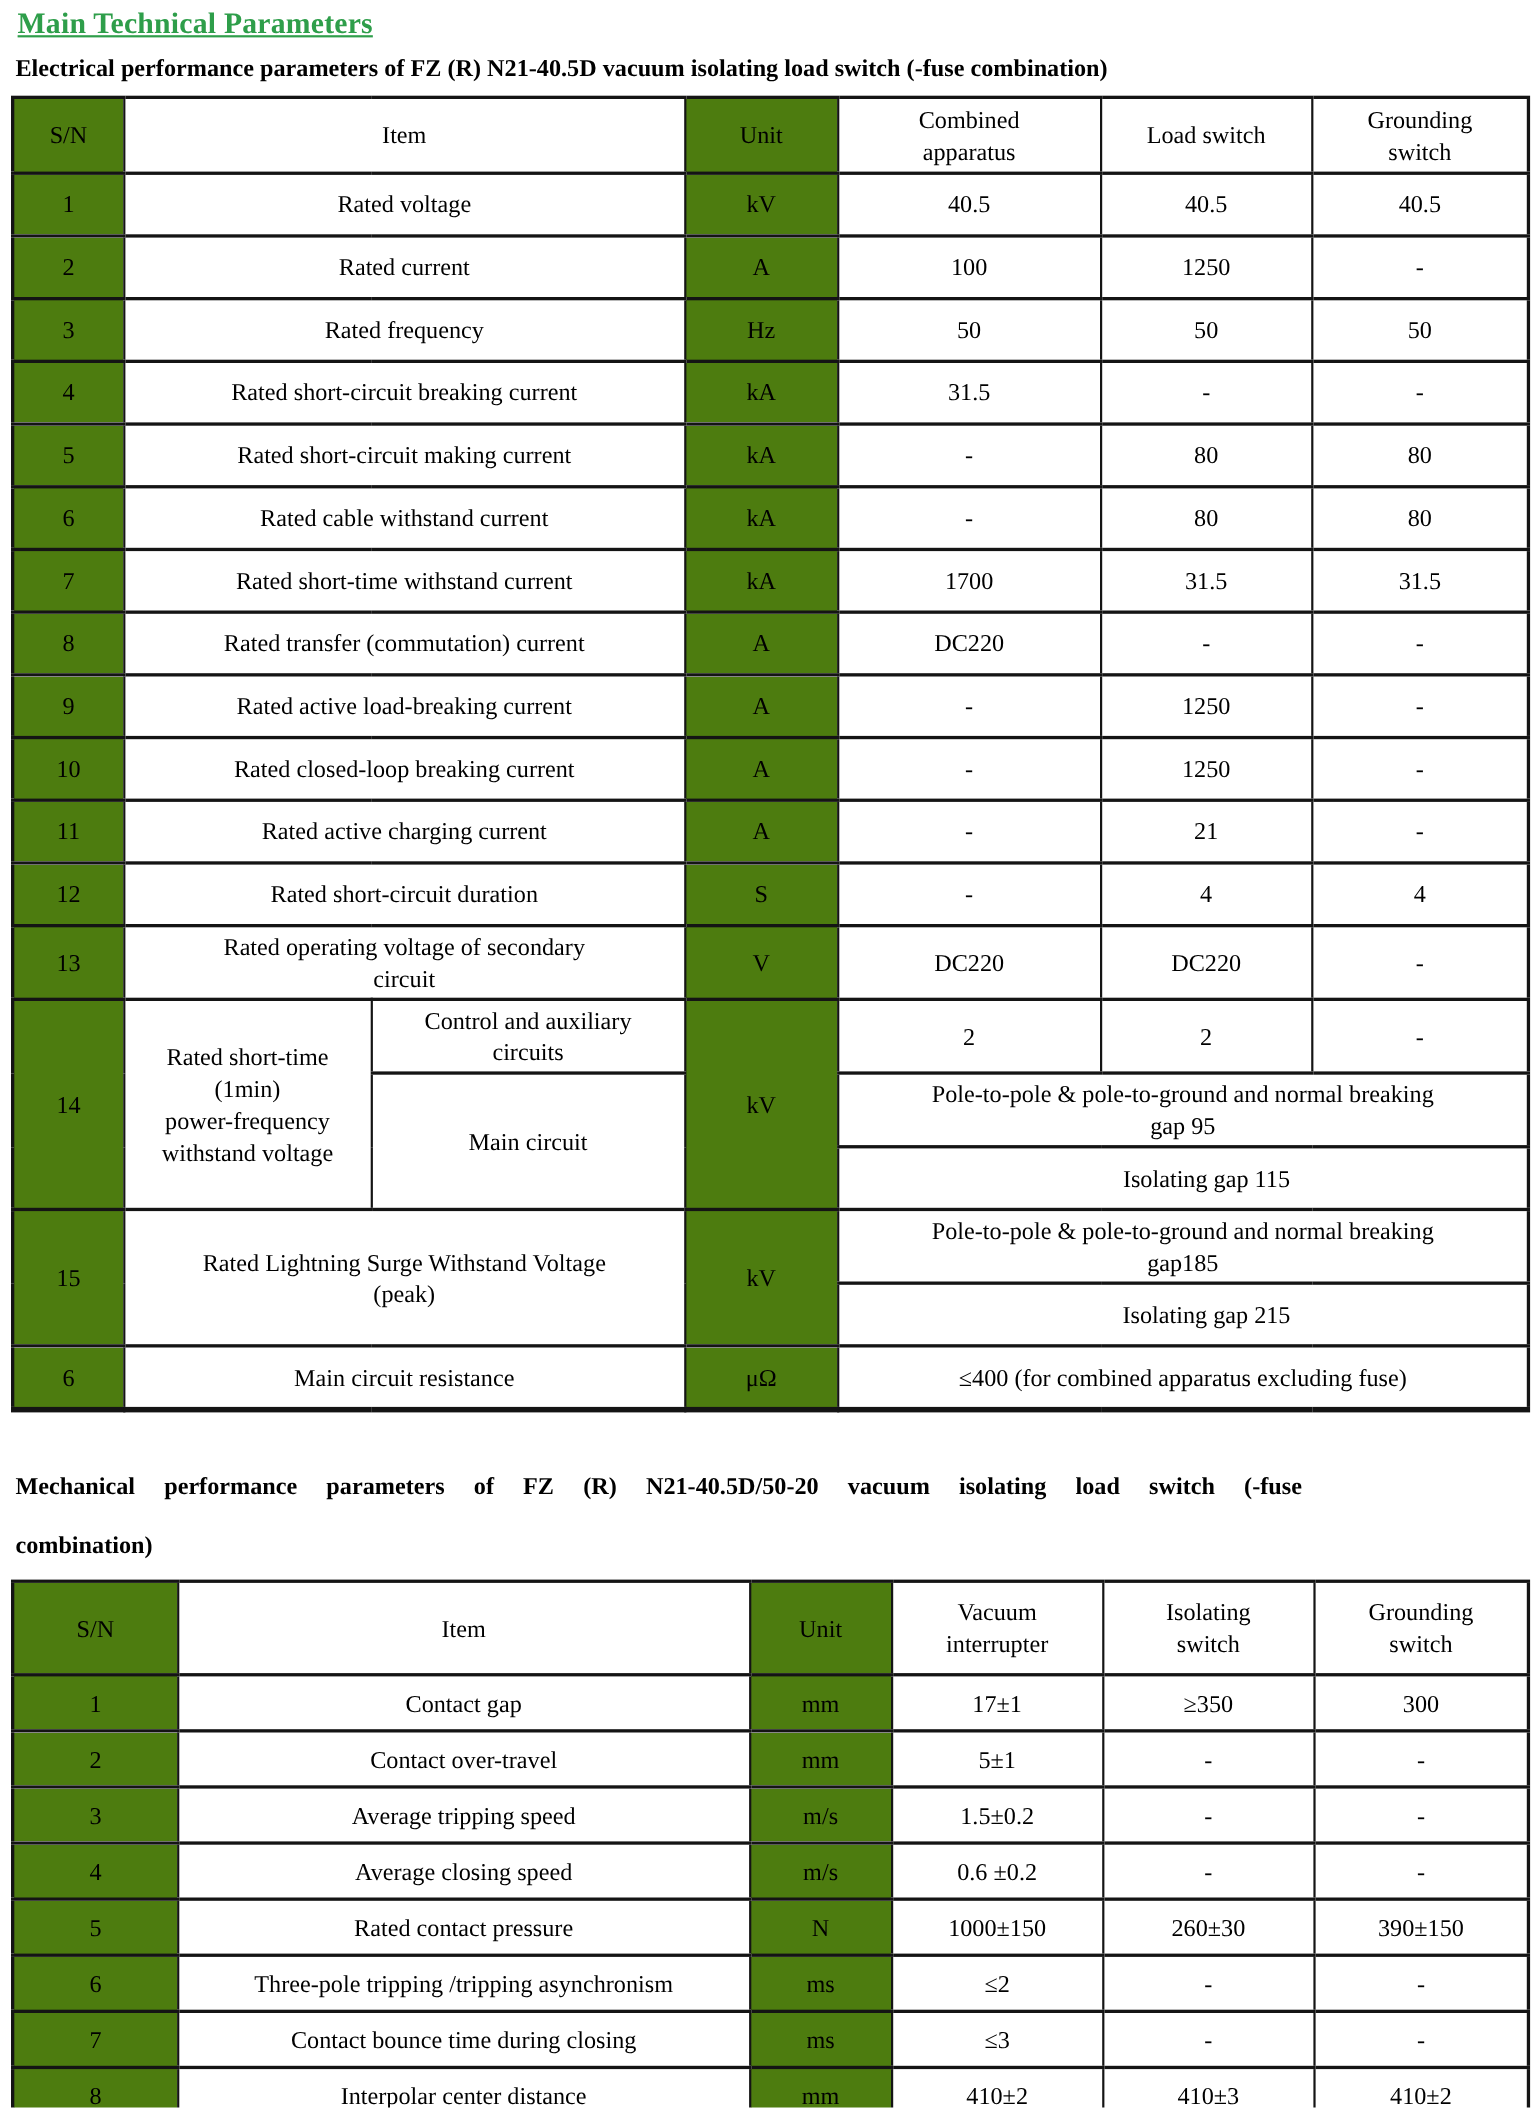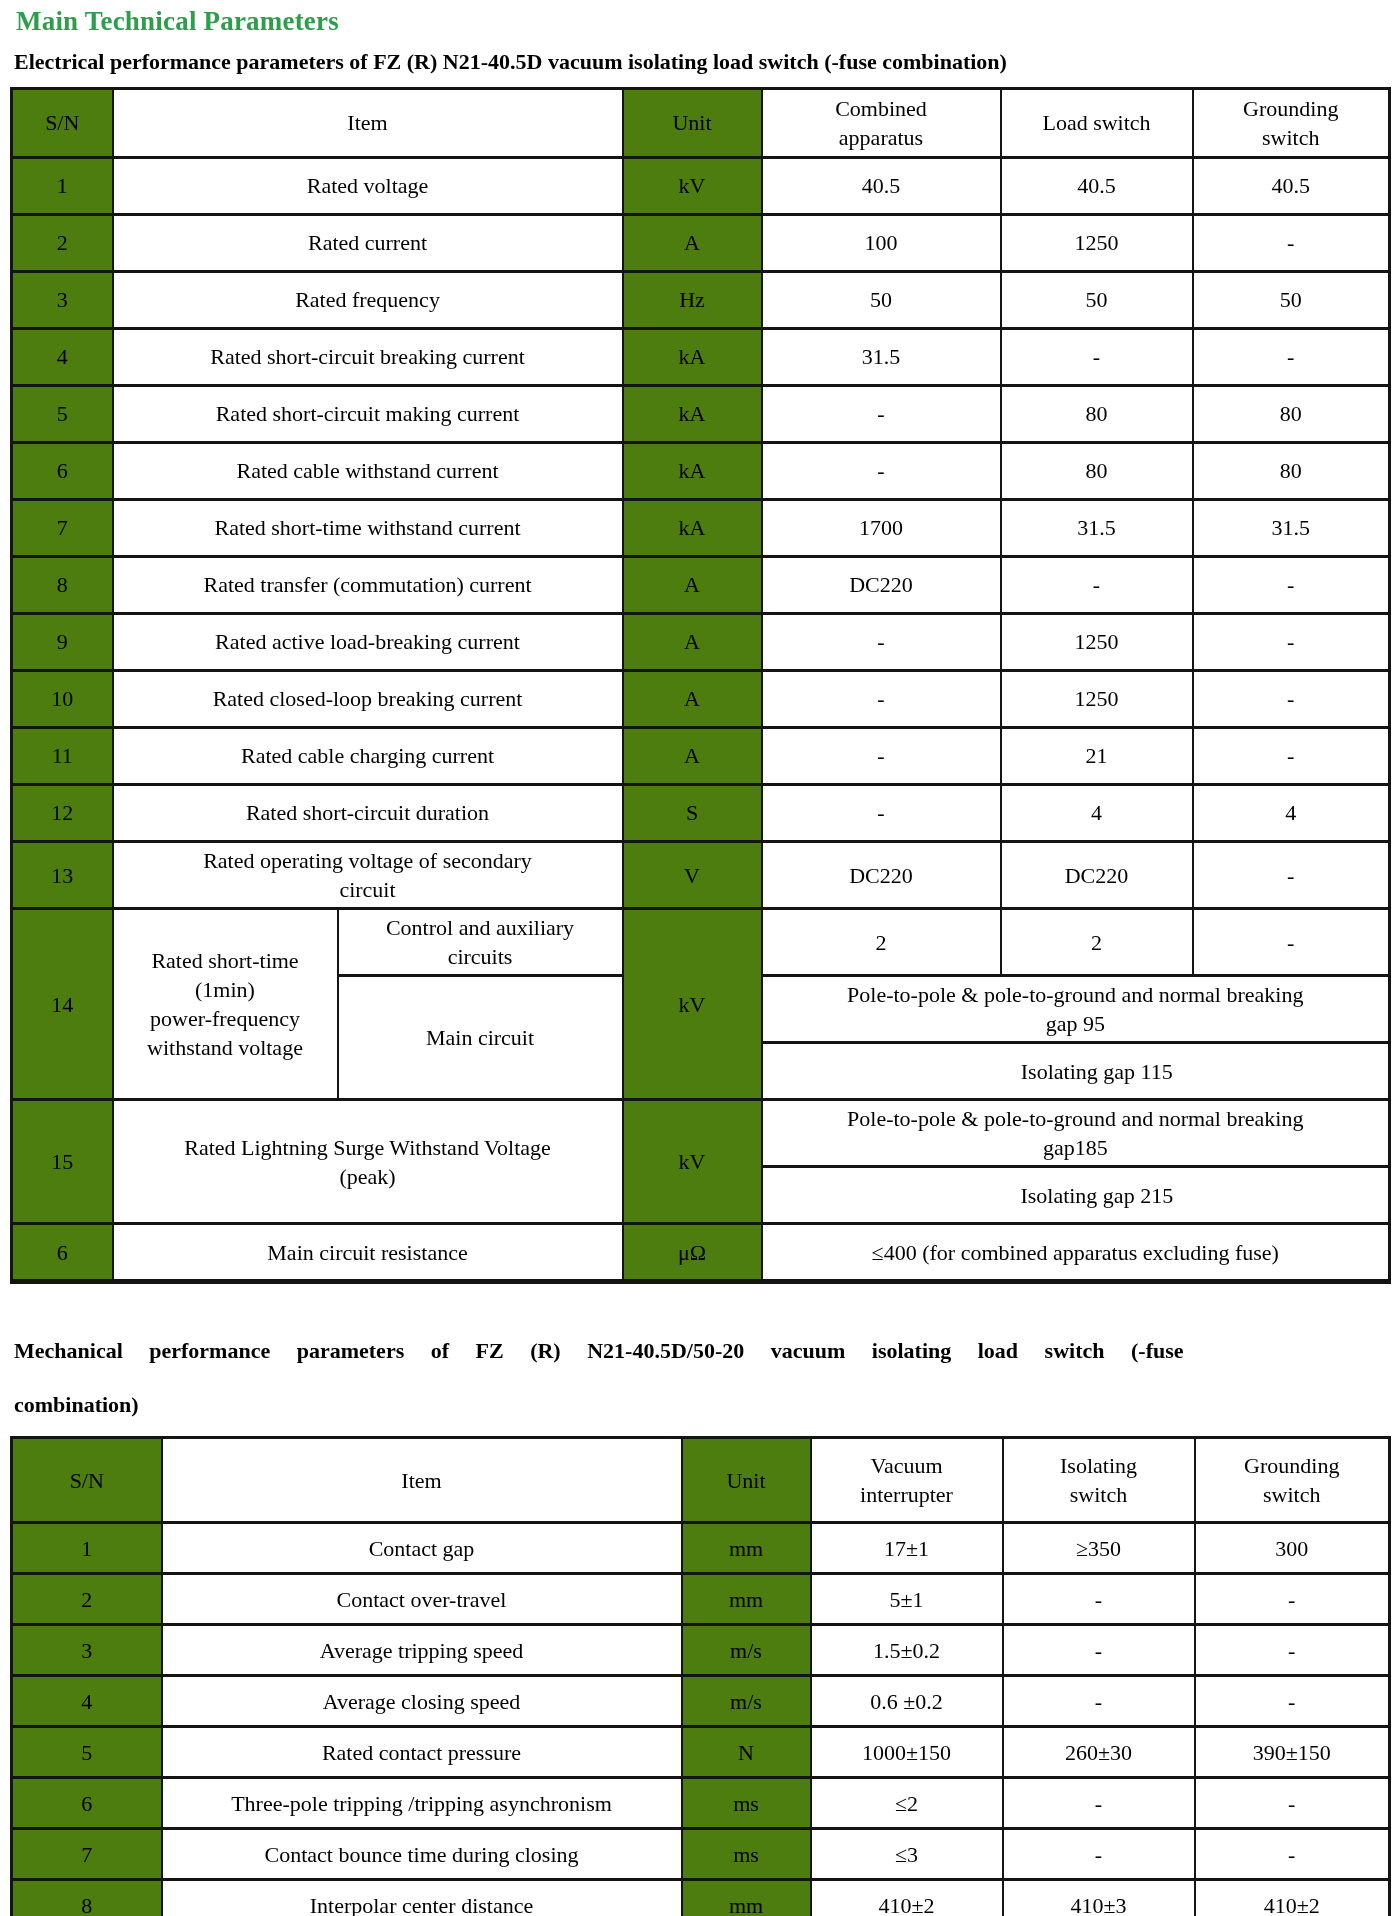--- a/index.html
+++ b/index.html
@@ -9,20 +9,21 @@
     color:#000;
     -webkit-font-smoothing:antialiased;
   }
   .page{padding:2px 10px 0 10px;}
   .doc-title{
     color:#2e9e4a;
     font-size:27px;
     font-weight:bold;
     margin:4px 0 12px 6px;
     letter-spacing:0.2px;
+    text-decoration:underline;
   }
   .caption{
     font-size:22px;
     font-weight:bold;
     margin:0 0 12px 4px;
     white-space:pre-line;
     font-family:Liberation Serif, serif;
   }
   .caption.justified{
     word-spacing:21px;
@@ -163,21 +164,21 @@
       <tr>
         <td class="green">10</td>
         <td colspan="2">Rated closed-loop breaking current</td>
         <td class="green">A</td>
         <td>-</td>
         <td>1250</td>
         <td>-</td>
       </tr>
       <tr>
         <td class="green">11</td>
-        <td colspan="2">Rated cable charging current</td>
+        <td colspan="2">Rated active charging current</td>
         <td class="green">A</td>
         <td>-</td>
         <td>21</td>
         <td>-</td>
       </tr>
       <tr>
         <td class="green">12</td>
         <td colspan="2">Rated short-circuit duration</td>
         <td class="green">S</td>
         <td>-</td>

